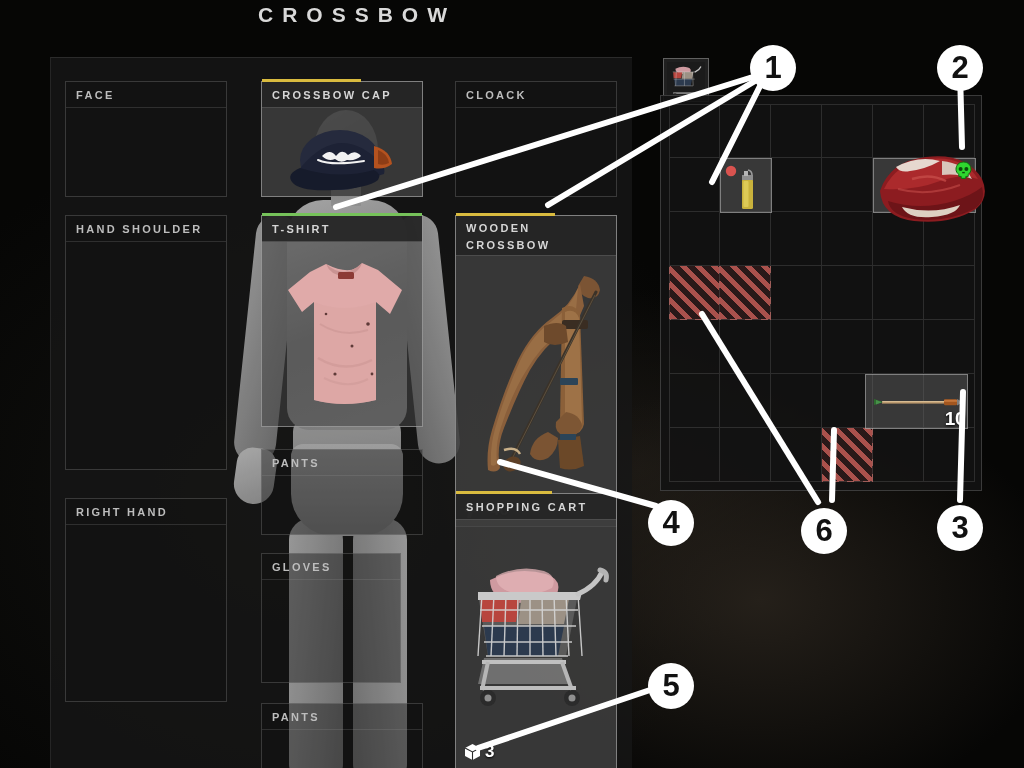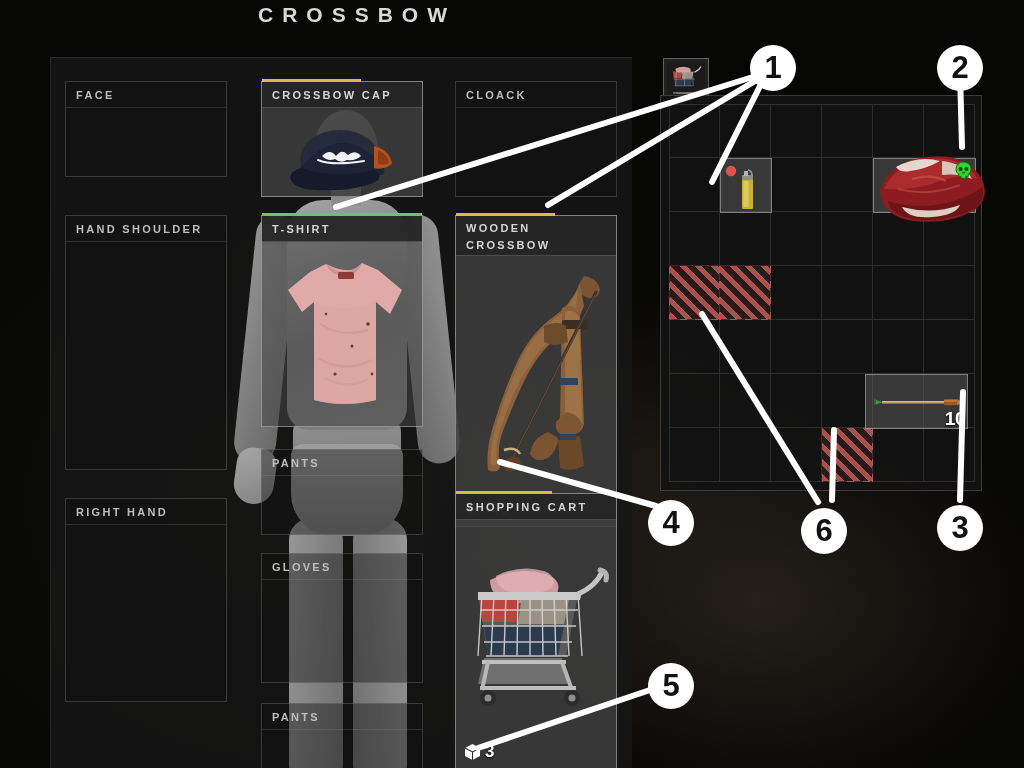--- a/index.html
+++ b/index.html
@@ -287,21 +287,21 @@
       <div class="m-part m-leg-l"></div>
       <div class="m-part m-leg-r"></div>
       <div class="m-part m-hips"></div>
       <div class="m-part m-torso"></div>
       <div class="m-part m-shorts"></div>
       <div class="m-part m-neck"></div>
       <div class="m-part m-head"></div>
       <div class="m-part m-hand-l"></div>
     </div>
 
-    <div class="slot empty" style="left:14px; top:23px; width:162px; height:96px;">
+    <div class="slot empty" style="left:14px; top:23px; width:162px; height:116px;">
       <div class="slot-head">FACE</div>
       <div class="slot-body"></div>
     </div>
 
     <div class="slot filled" style="left:210px; top:23px; width:162px; height:116px;">
       <div class="durability" style="width:62%; background:#d9bb3f;"></div>
       <div class="slot-head">CROSSBOW CAP</div>
       <div class="slot-body">
         <svg class="art" style="left:16px; top:8px;" width="130" height="78" viewBox="0 0 130 78">
           <ellipse cx="62" cy="44" rx="40" ry="30" fill="#252a3d"></ellipse>
@@ -379,21 +379,21 @@
           <span>40</span>
         </div>
       </div>
     </div>
 
     <div class="slot empty" style="left:210px; top:391px; width:162px; height:86px;">
       <div class="slot-head">PANTS</div>
       <div class="slot-body"></div>
     </div>
 
-    <div class="slot empty" style="left:210px; top:495px; width:162px; height:130px;">
+    <div class="slot empty" style="left:210px; top:495px; width:140px; height:130px;">
       <div class="slot-head">GLOVES</div>
       <div class="slot-body"></div>
     </div>
 
     <div class="slot empty" style="left:210px; top:645px; width:162px; height:66px;">
       <div class="slot-head">PANTS</div>
       <div class="slot-body"></div>
     </div>
 
     <div class="slot empty" style="left:14px; top:440px; width:162px; height:204px;">

